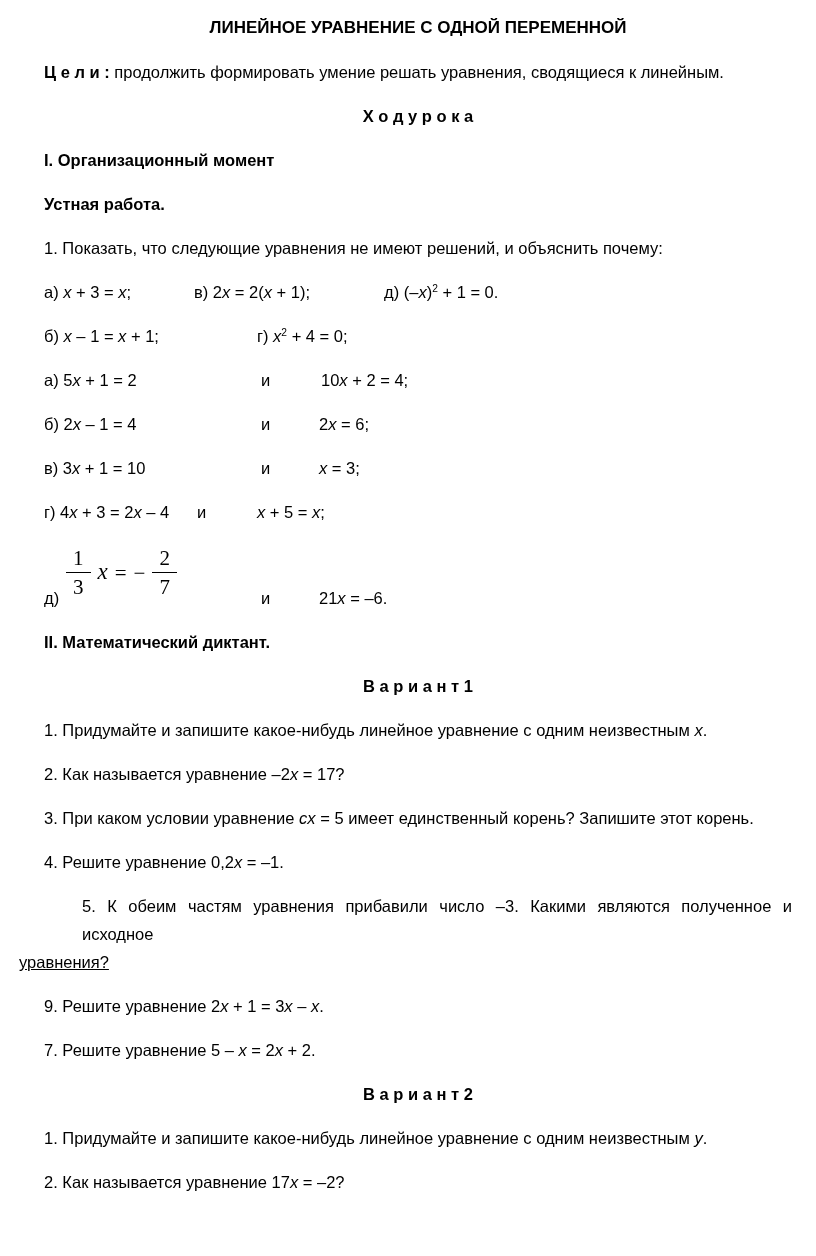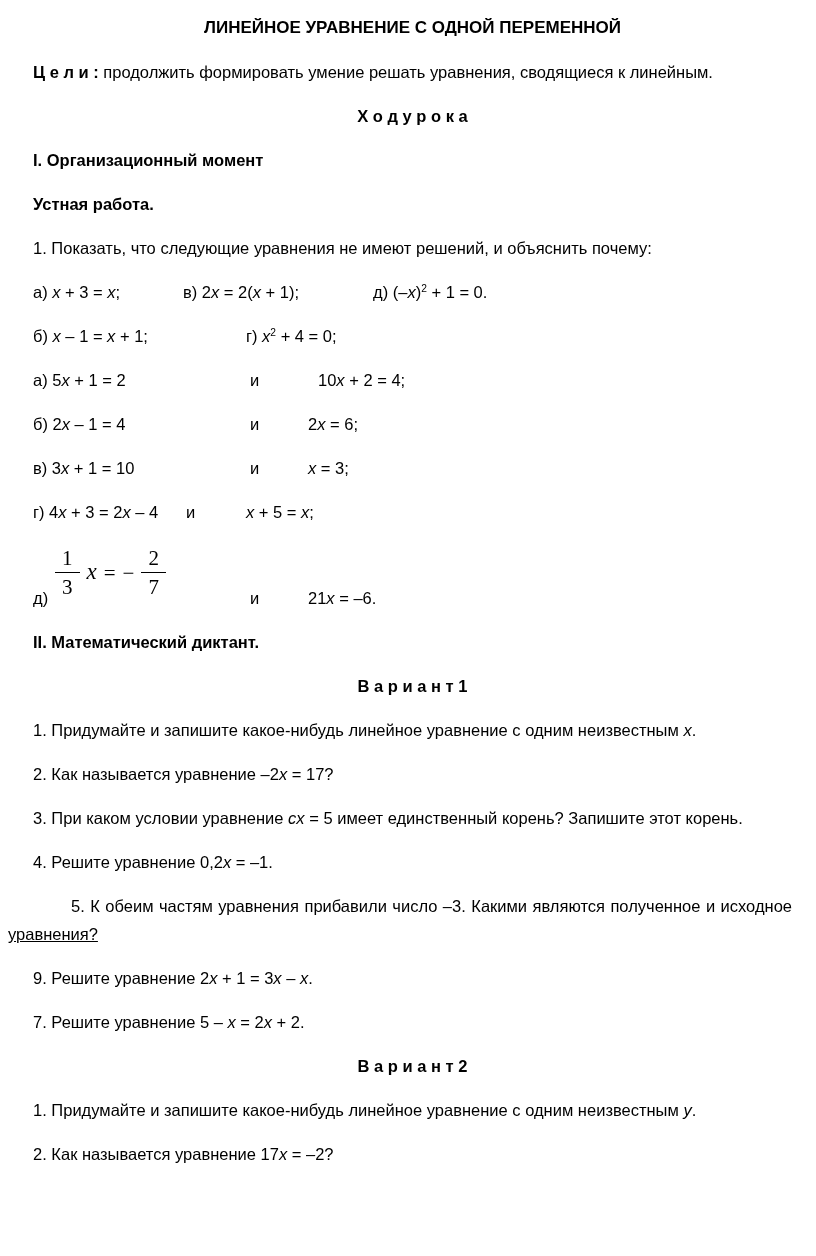--- a/index.html
+++ b/index.html
@@ -5,21 +5,21 @@
   html, body { margin: 0; padding: 0; }
   body {
     width: 816px;
     height: 1256px;
     background: #ffffff;
     color: #000000;
     font-family: "Liberation Sans", sans-serif;
     font-size: 16.5px;
     overflow: hidden;
   }
-  .page { padding: 14px 24px 0 33px; }
+  .page { padding: 14px 24px 0 44px; }
   .line { line-height: 28px; margin-bottom: 16px; }
   .center { text-align: center; }
   .b { font-weight: bold; }
   .title { font-size: 17px; }
 
   
   .exprline { position: relative; height: 28px; margin-bottom: 16px; }
   .exprline .at { position: absolute; top: 0; line-height: 28px; white-space: nowrap; }
 
   
@@ -71,21 +71,21 @@
 
   <div class="exprline">
     <span class="at" style="left:0"><span>б) </span><span class="st-i">x</span><span> – 1 = </span><span class="st-i">x</span><span> + 1;</span></span>
     <span class="at" style="left:213px"><span>г) </span><span class="st-i">x</span><span class="st-sup">2</span><span> + 4 = 0;</span></span>
   </div>
 
 
   <div class="exprline">
     <span class="at" style="left:0"><span>а) 5</span><span class="st-i">x</span><span> + 1 = 2</span></span>
     <span class="at" style="left:217px">и</span>
-    <span class="at" style="left:285px"><span>10</span><span class="st-i">x</span><span> + 2 = 4;</span></span>
+    <span class="at" style="left:277px"><span>10</span><span class="st-i">x</span><span> + 2 = 4;</span></span>
   </div>
 
   <div class="exprline">
     <span class="at" style="left:0"><span>б) 2</span><span class="st-i">x</span><span> – 1 = 4</span></span>
     <span class="at" style="left:217px">и</span>
     <span class="at" style="left:275px"><span>2</span><span class="st-i">x</span><span> = 6;</span></span>
   </div>
 
   <div class="exprline">
     <span class="at" style="left:0"><span>в) 3</span><span class="st-i">x</span><span> + 1 = 10</span></span>

